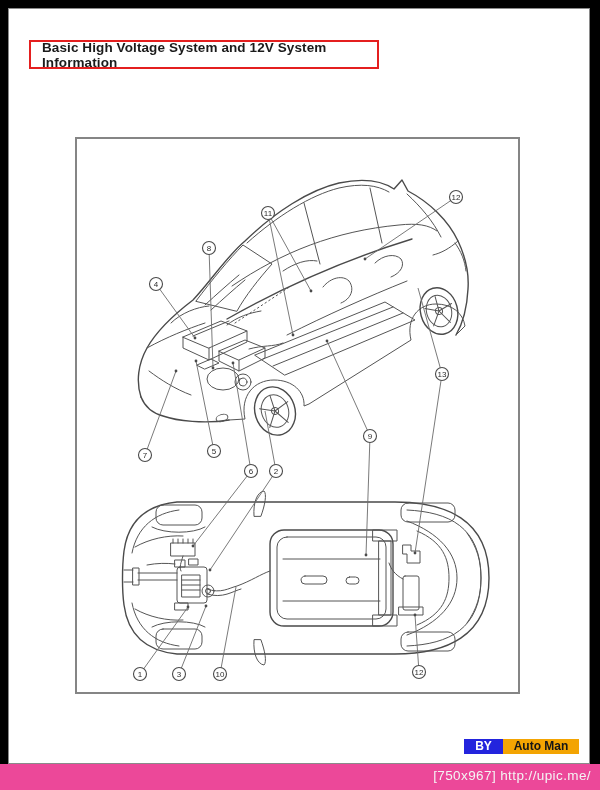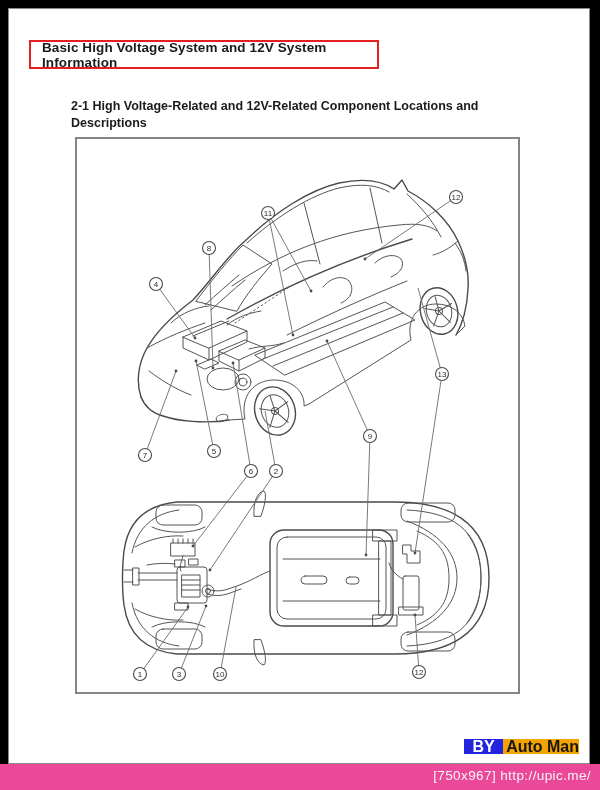--- a/index.html
+++ b/index.html
@@ -25,24 +25,24 @@
     font-size:12.5px;font-weight:bold;color:#1b1b1b;line-height:17px;
     white-space:pre-line;
   }
   .diagram-frame{
     position:absolute;left:66px;top:128px;width:445px;height:557px;
     border:2px solid #858585;box-sizing:border-box;background:#fff;
   }
   .diagram-frame svg{display:block;}
   .badge{
     position:absolute;left:455px;top:730px;height:15px;display:flex;
-    font-size:16px;font-weight:bold;line-height:15px;
+    font-size:12px;font-weight:bold;line-height:15px;
   }
   .badge-by{width:39px;background:#2324dd;color:#ffffff;text-align:center;}
-  .badge-name{width:76px;background:#f3a402;color:#161616;text-align:right;}
+  .badge-name{width:76px;background:#f3a402;color:#161616;text-align:center;}
   .footer-bar{
     position:absolute;left:0;top:764px;width:600px;height:26px;
     background:#ec4899;color:#f4f4f4;font-size:13.5px;line-height:24px;
     text-align:right;padding-right:9px;box-sizing:border-box;letter-spacing:0.4px;
   }
   
   .art{stroke:#555;fill:none;stroke-width:1;stroke-linecap:round;stroke-linejoin:round;}
   .art-bold{stroke:#4a4a4a;fill:none;stroke-width:1.4;stroke-linecap:round;stroke-linejoin:round;}
   .leader{stroke:#6b6b6b;fill:none;stroke-width:0.9;}
   .dot{fill:#4a4a4a;stroke:none;}
@@ -51,22 +51,20 @@
 </style>
 </head>
 <body>
 
 <div class="page">
 
   <div class="title-box">
     <span class="title">Basic High Voltage System and 12V System Information</span>
   </div>
 
-  <div class="section-heading">2-1 High Voltage-Related and 12V-Related Component Locations and
-Descriptions</div>
 
   <div class="diagram-frame">
     <svg width="441" height="553" viewBox="0 0 441 553">
 
       <g>
 
         <path class="art-bold" d="M64,258 C59,243 61,225 70,209 C79,193 95,177 116,161 C134,142 150,117 168,102 C198,73 232,51 262,44 C286,39 305,42 317,50 L325,41 L331,52 C352,63 371,81 381,102 C389,119 392,136 391,150 C390,170 386,184 379,196"></path>
         <path class="art-bold" d="M64,258 C68,268 75,274 86,277 C100,282 128,285 152,281"></path>
         <path class="art" d="M152,281 L168,280 C163,257 177,241 197,241 C216,241 228,253 227,267 L232,265 L334,201 C329,180 341,165 359,165 C375,165 386,174 388,187 L379,196"></path>
 

